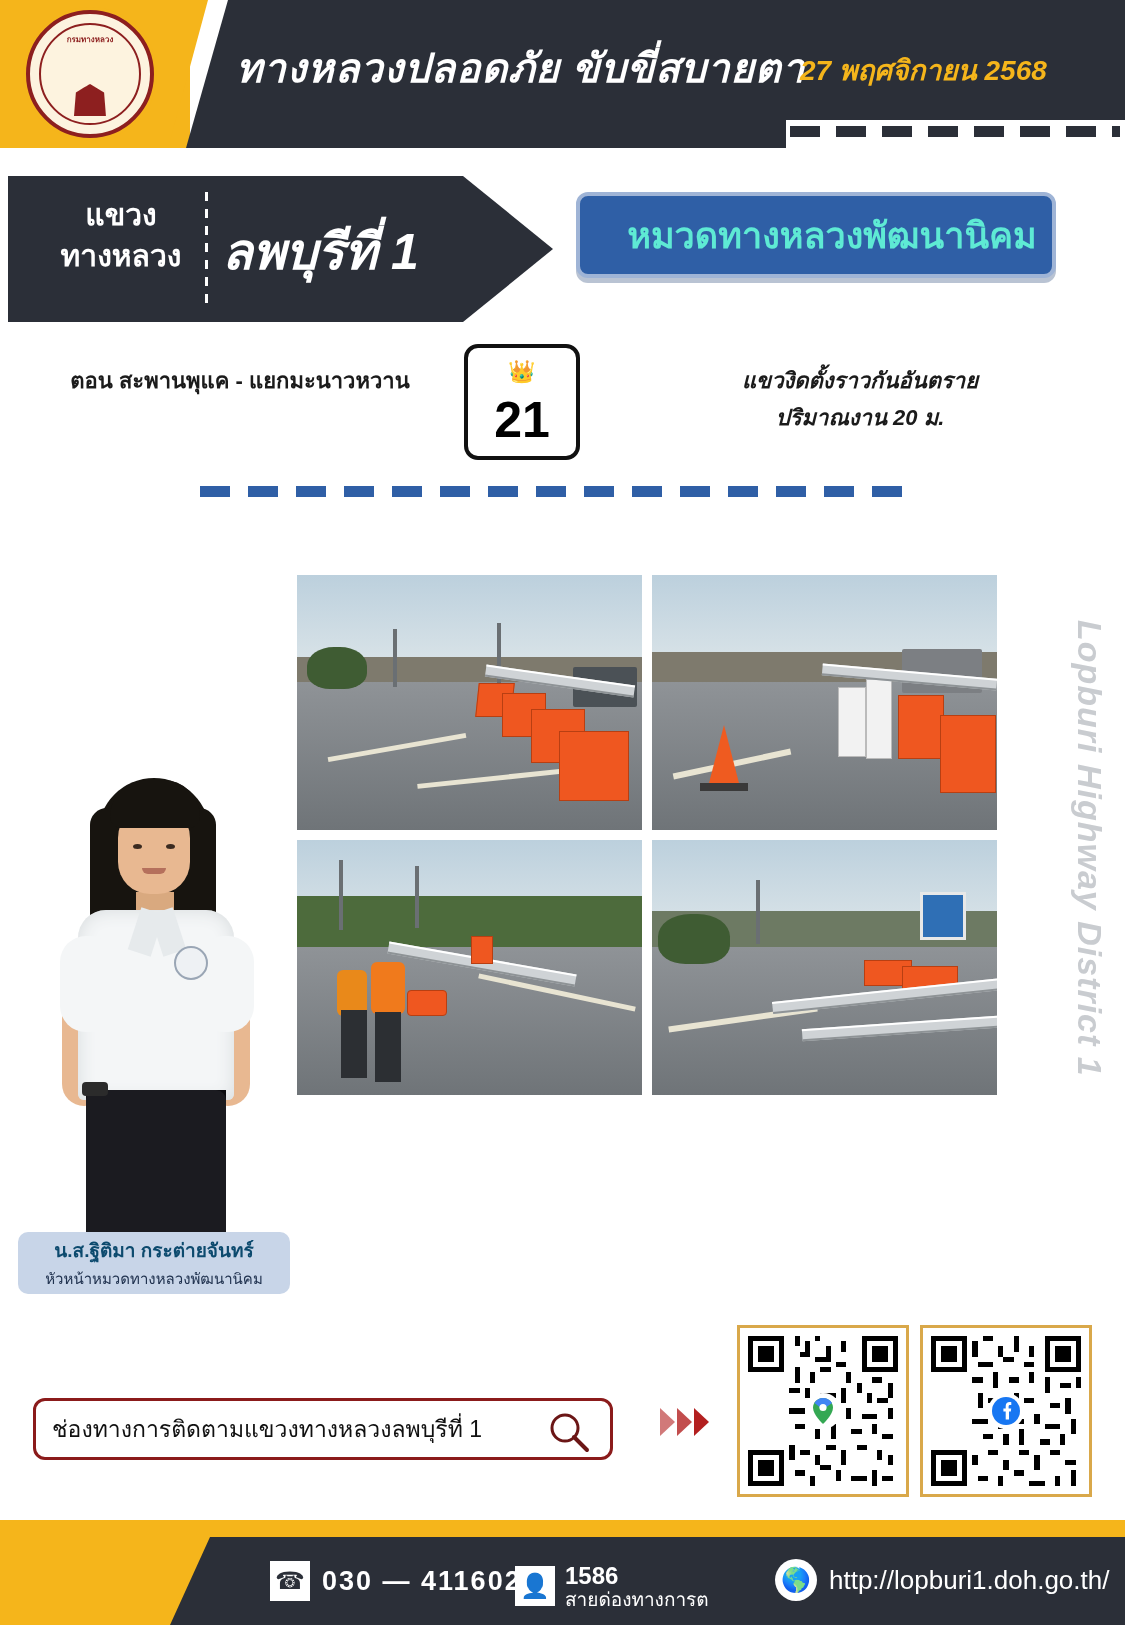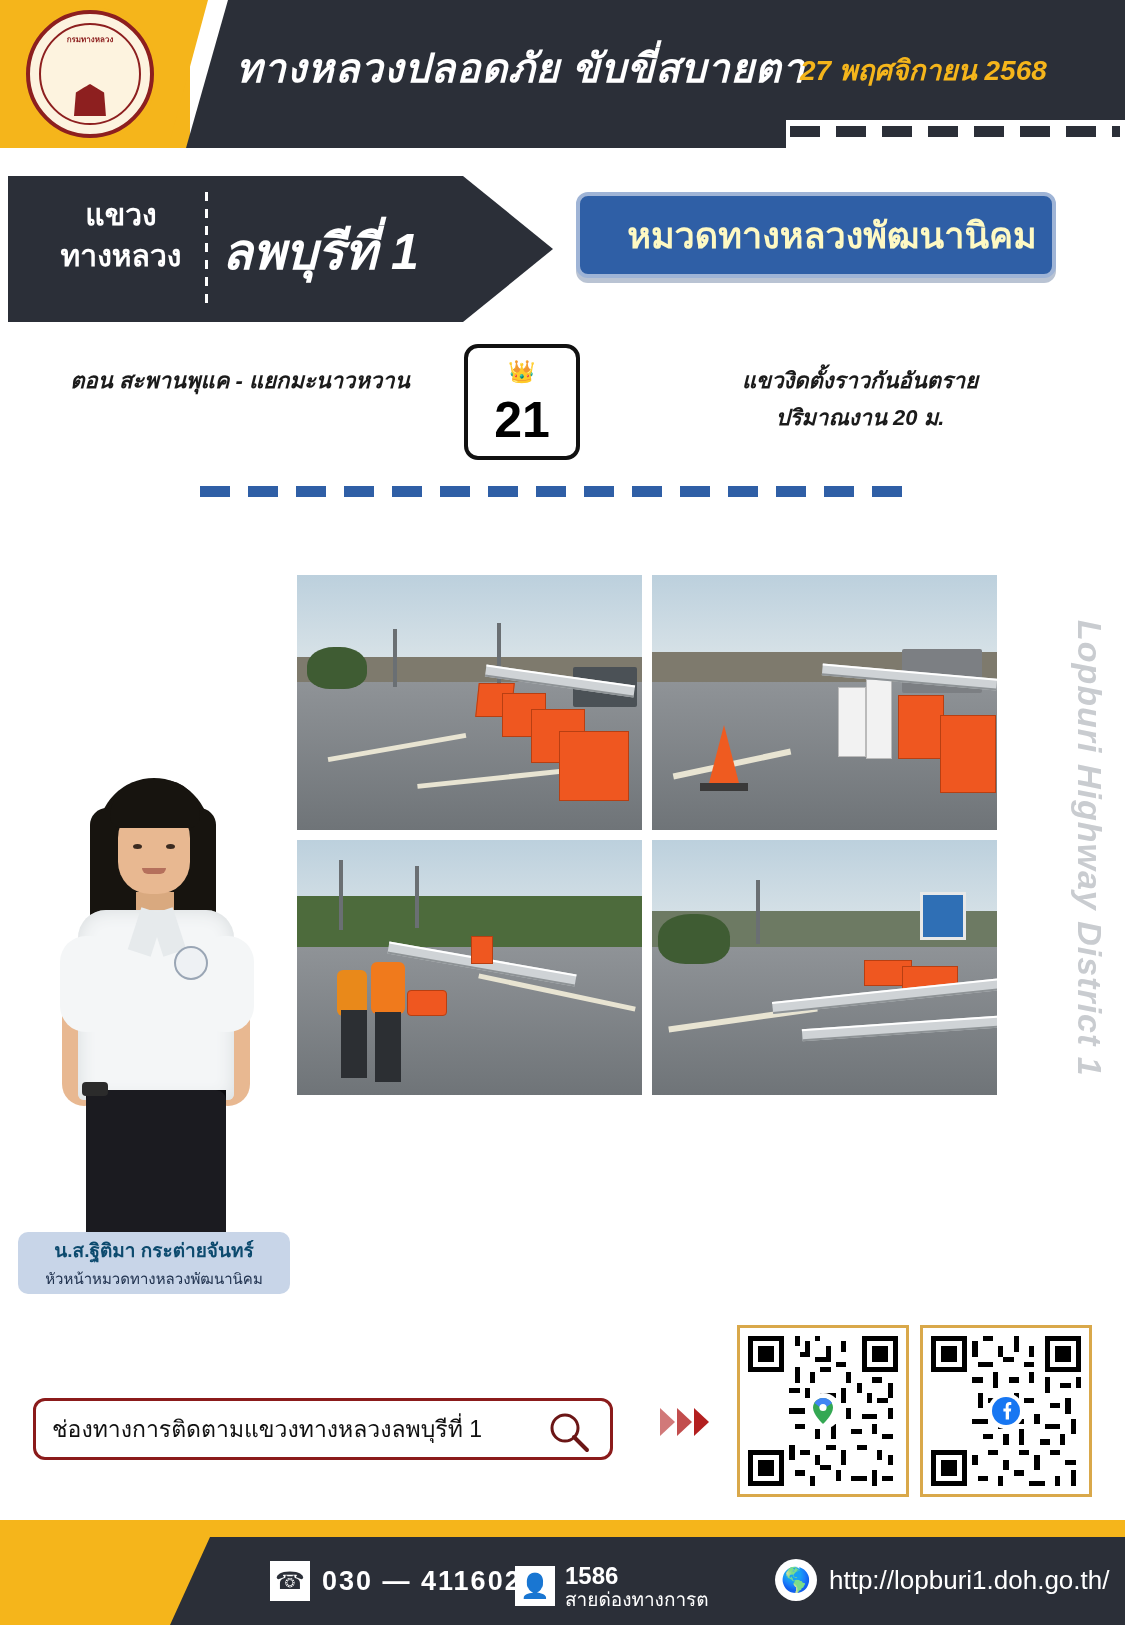--- a/index.html
+++ b/index.html
@@ -90,27 +90,27 @@
     position: absolute; top: 212px; left: 222px;
     color: #ffffff; font-weight: bold; font-style: italic; font-size: 50px;
   }
   .section-badge {
     position: absolute; top: 192px; left: 576px; width: 480px; height: 86px;
     background: #2f5fa6; border: 4px solid #9fb4d6; border-radius: 12px;
     box-shadow: 0 5px 0 #b9c3d3;
     display: flex; align-items: center; justify-content: center;
   }
   .section-badge span {
-    color: #fef9c3; font-weight: bold; font-size: 36px; margin-left: 32px;
+    color: #5eead4; font-weight: bold; font-size: 36px; margin-left: 32px;
   }
 
   
   .info-left {
     position: absolute; top: 362px; left: 40px; width: 400px;
-    text-align: center; font-size: 22px; font-weight: bold; font-style: italic;
+    text-align: center; font-size: 22px; font-weight: bold; 
     color: #1b1b1b; line-height: 1.7;
   }
   .route-shield {
     position: absolute; top: 344px; left: 464px; width: 116px; height: 116px;
     border: 4px solid #111; border-radius: 14px; background: #fff;
     display: flex; flex-direction: column; align-items: center; justify-content: center;
   }
   .route-garuda { font-size: 22px; line-height: 1; margin-top: 2px; }
   .route-num { font-size: 50px; font-weight: bold; line-height: 1; margin-top: 12px; }
   .info-right {

